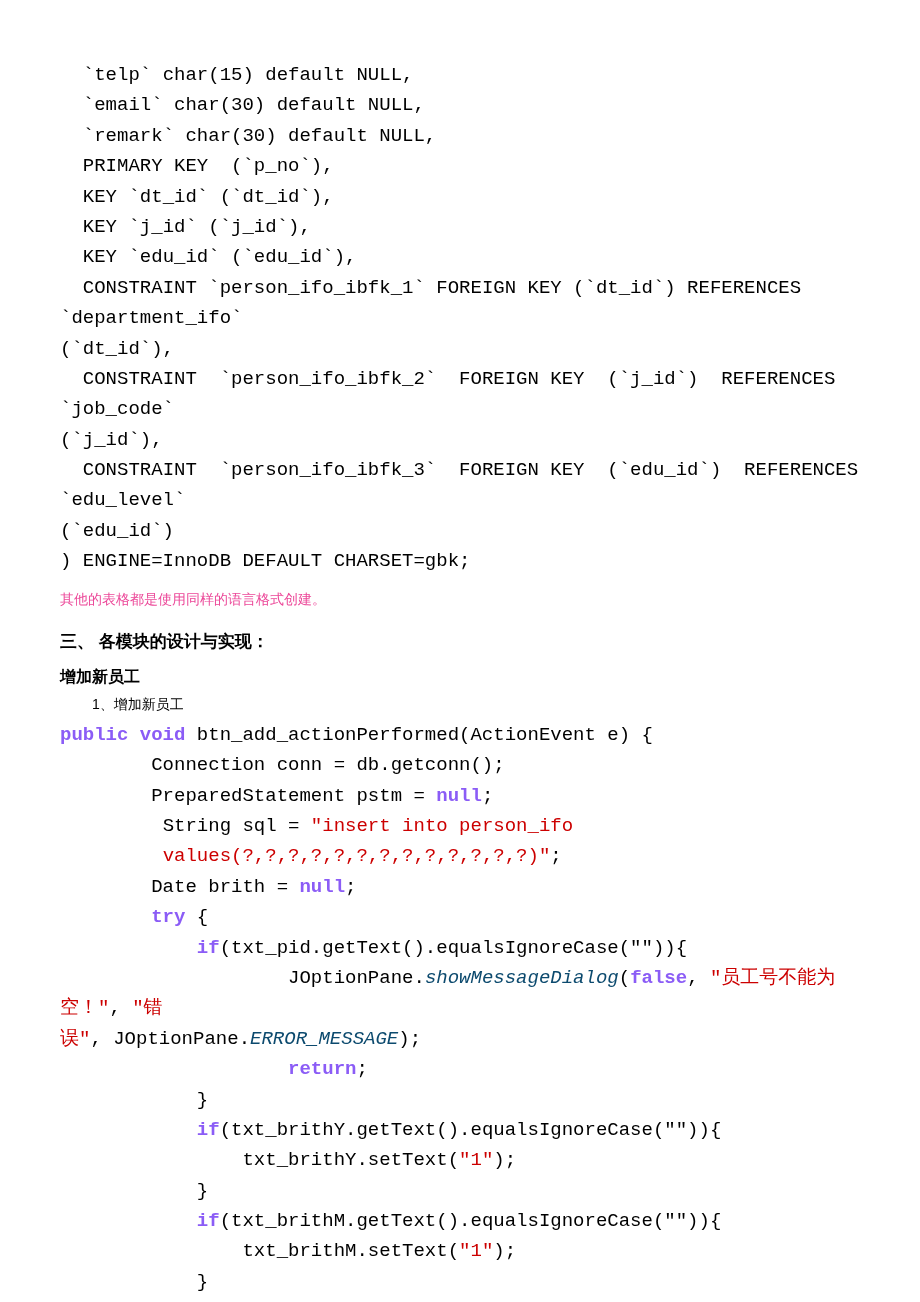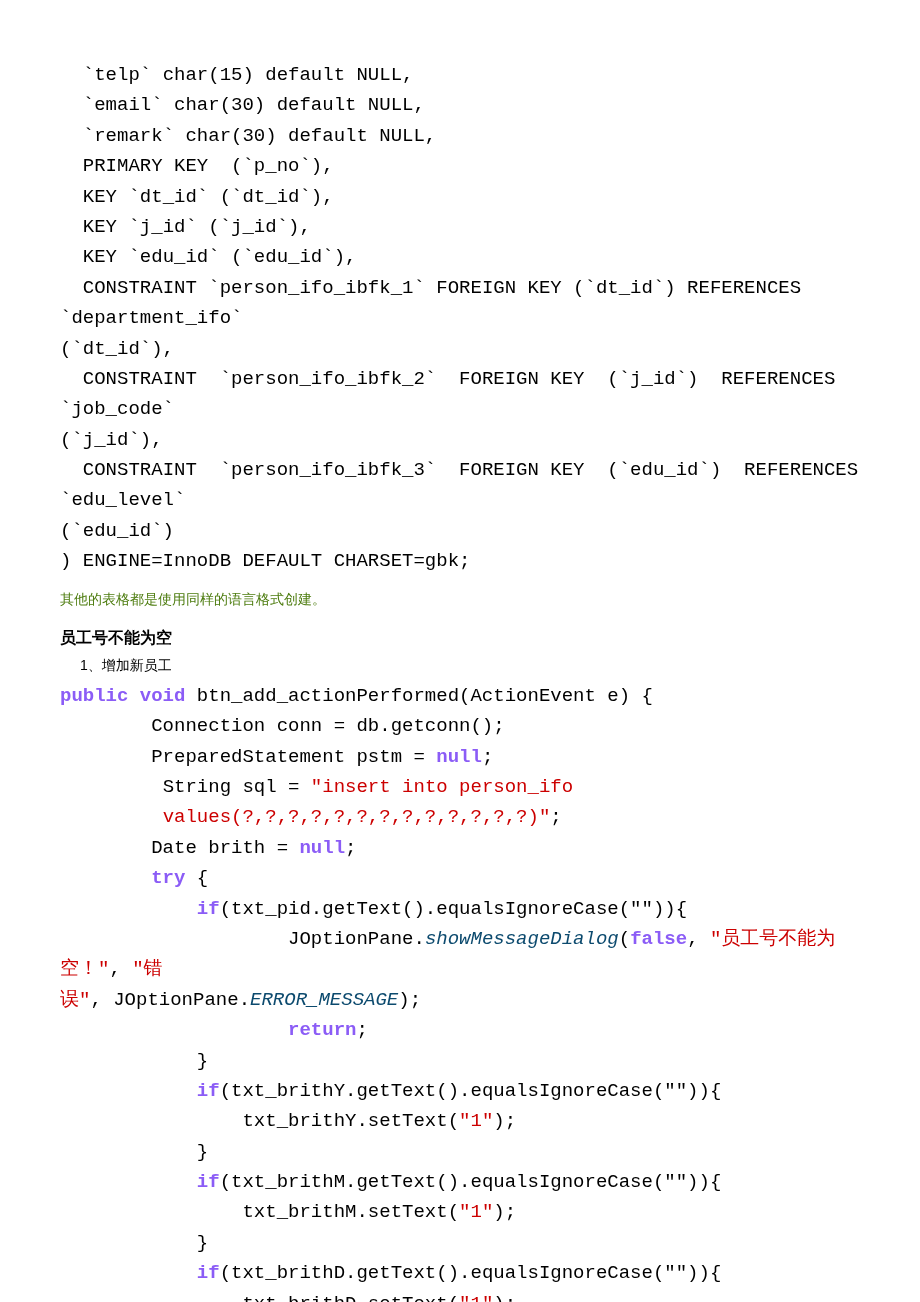--- a/index.html
+++ b/index.html
@@ -24,21 +24,21 @@
       color: #000000;
       white-space: pre-wrap;
       word-wrap: break-word;
       margin-bottom: 10px;
     }
 
     .normal-text {
       font-family: Arial, sans-serif;
       font-size: 14px;
       line-height: 1.8;
-      color: #4d7c0f;
+      color: #ec4899;
       margin-bottom: 16px;
     }
 
     .section-heading {
       font-family: Arial, sans-serif;
       font-size: 17px;
       font-weight: bold;
       color: #000000;
       margin-top: 18px;
       margin-bottom: 14px;
@@ -52,21 +52,21 @@
       margin-top: 14px;
       margin-bottom: 8px;
     }
 
     .item-heading {
       font-family: Arial, sans-serif;
       font-size: 14px;
       font-weight: normal;
       color: #000000;
       margin-bottom: 6px;
-      margin-left: 20px;
+      margin-left: 32px;
     }
 
     .kw-bold {
       font-weight: bold;
       color: #8b5cf6;
     }
 
     .kw-string {
       color: #cc0000;
     }
@@ -91,22 +91,23 @@
   CONSTRAINT `person_ifo_ibfk_1` FOREIGN KEY (`dt_id`) REFERENCES `department_ifo`
 (`dt_id`),
   CONSTRAINT  `person_ifo_ibfk_2`  FOREIGN KEY  (`j_id`)  REFERENCES  `job_code`
 (`j_id`),
   CONSTRAINT  `person_ifo_ibfk_3`  FOREIGN KEY  (`edu_id`)  REFERENCES  `edu_level`
 (`edu_id`)
 ) ENGINE=InnoDB DEFAULT CHARSET=gbk;</div>
 
   <div class="normal-text">其他的表格都是使用同样的语言格式创建。</div>
 
+  <div class="section-heading">三、   各模块的设计与实现：</div>
 
-  <div class="sub-heading">员工号不能为空</div>
+  <div class="sub-heading">增加新员工</div>
 
   <div class="item-heading">1、增加新员工</div>
 
   <div class="code-block"><span class="kw-bold">public void</span> btn_add_actionPerformed(ActionEvent e) {
         Connection conn = db.getconn();
         PreparedStatement pstm = <span class="kw-bold">null</span>;
          String sql = <span class="kw-string">"insert into person_ifo</span>
 <span class="kw-string">         values(?,?,?,?,?,?,?,?,?,?,?,?,?)"</span>;
         Date brith = <span class="kw-bold">null</span>;
         <span class="kw-bold">try</span> {

